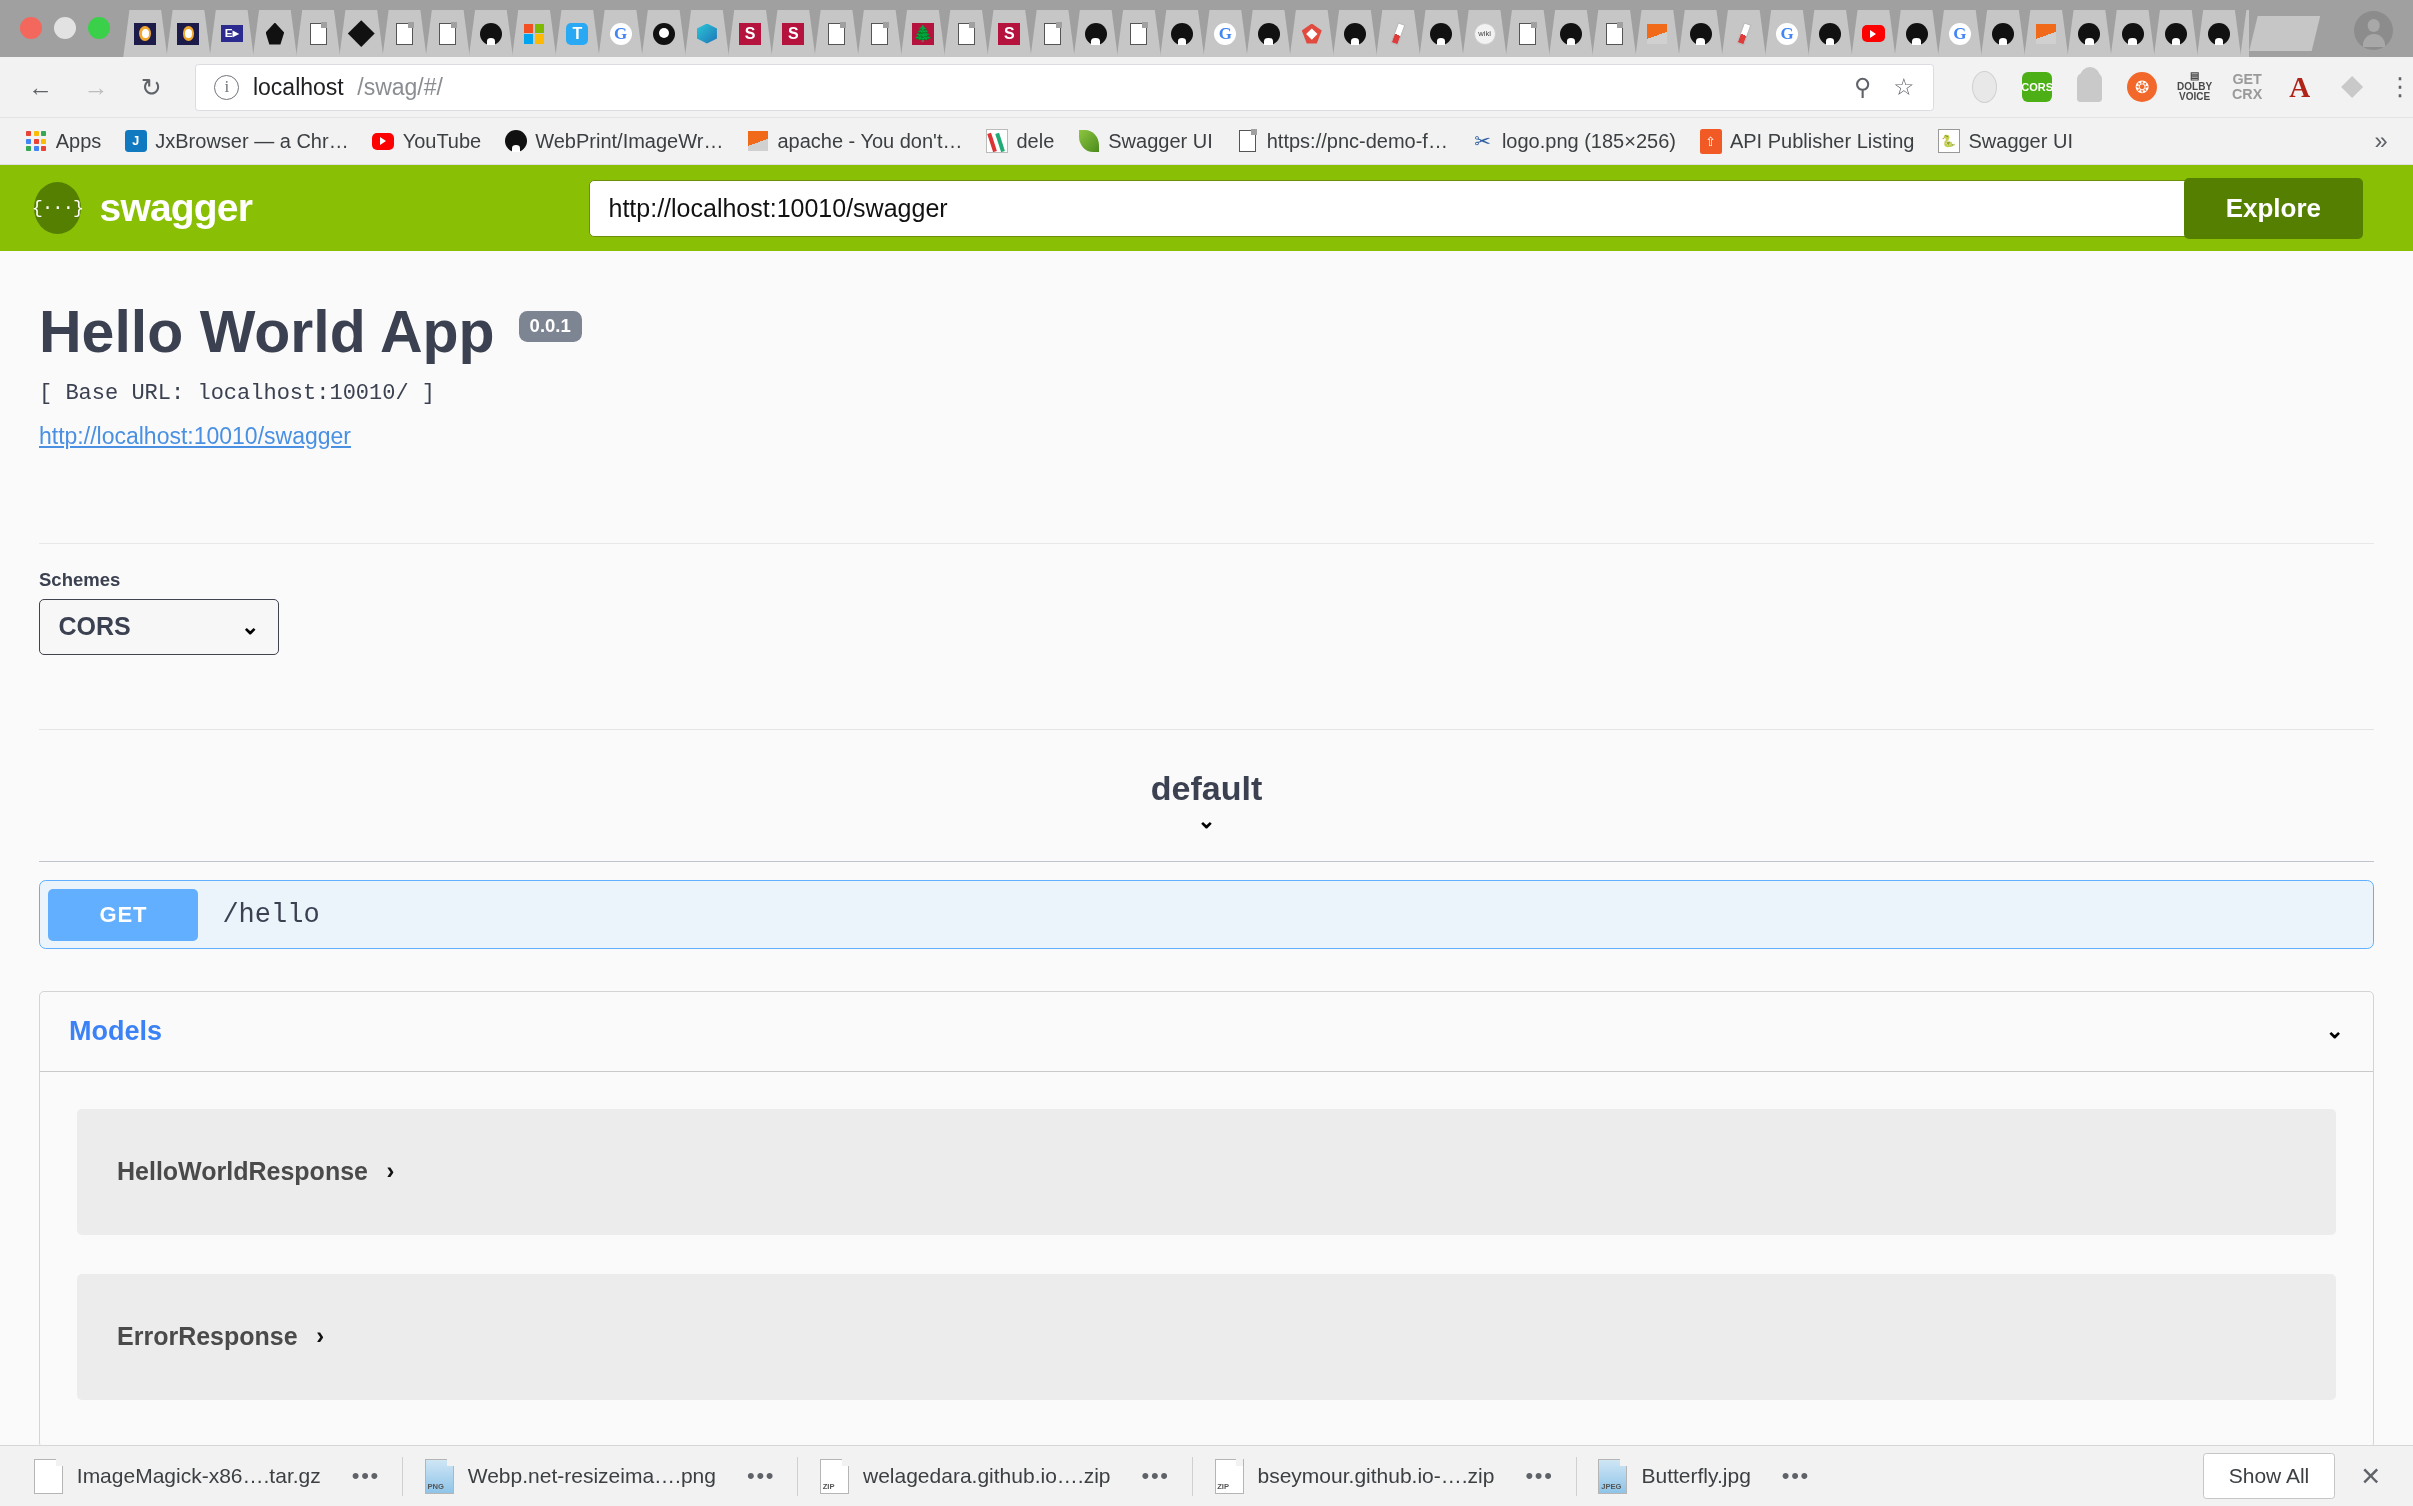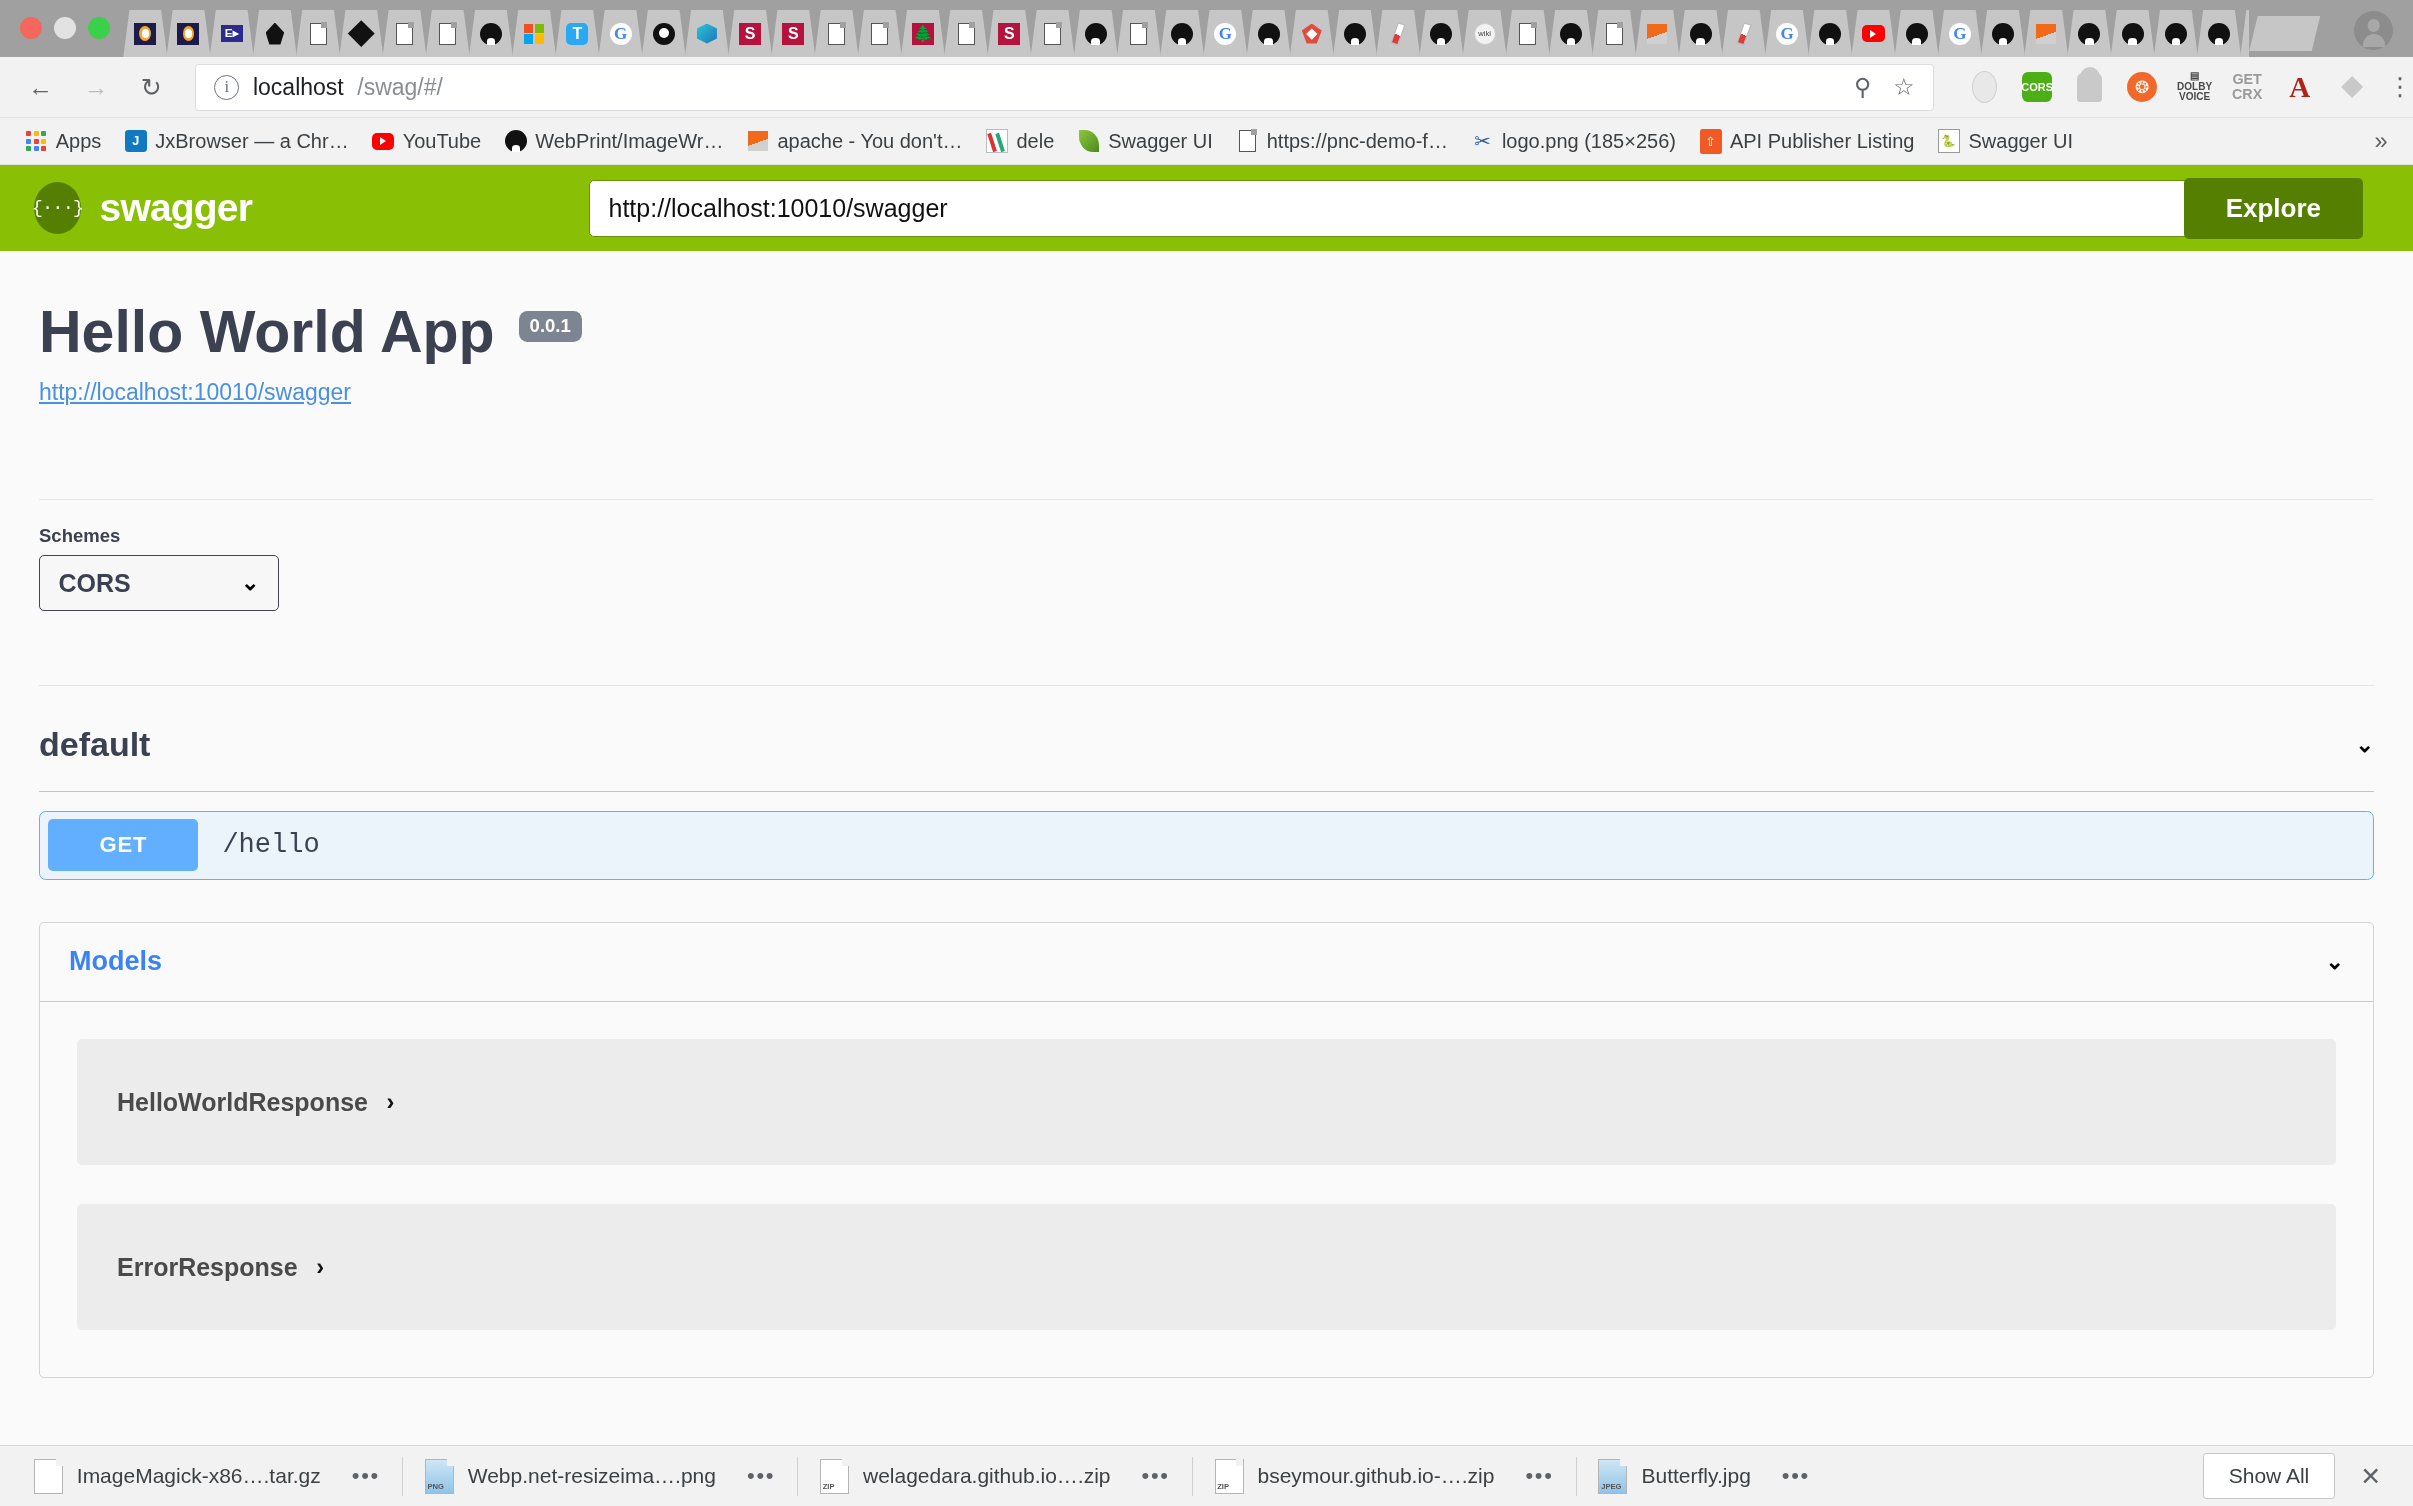--- a/index.html
+++ b/index.html
@@ -164,21 +164,21 @@
   .scheme-select {
     width: 240px; height: 56px; border: 1.7px solid #41444e; border-radius: 5px; background:#f7f7f7;
     display:flex; align-items:center; justify-content:space-between; padding: 0 18.5px;
     font-size: 25px; font-weight: bold; color:#3b4151;
   }
   .chev { font-size: 22px; color: #000; font-weight: bold; }
 
   .sep-line { margin-top: 74px; border-top: 0.8px solid #e4e4e4; }
 
   .tag-block { padding: 39px 39px 0 39px; }
-  .tag-header { display:flex; align-items:center; justify-content:space-between; padding-bottom: 27px; }
+  .tag-header { display:flex; align-items:center; padding-bottom: 27px; flex-direction: column; }
   .tag-name { font-size: 34px; font-weight: bold; color:#3b4151; }
   .tag-underline { border-top: 1.7px solid #bfc4cd; }
 
   .op-block { padding: 18.5px 39px 0 39px; }
   .operation {
     display:flex; align-items:center; gap: 0; background:#ebf3fb; border: 1.7px solid #61affe;
     border-radius: 6.7px; height: 69px; padding: 0 8.4px;
   }
   .op-method {
     background:#61affe; color:#fff; font-weight: bold; font-size: 22px;
@@ -626,20 +626,21 @@
         <input class="swagger-input" type="text" value="http://localhost:10010/swagger" style="">
         <button class="swagger-explore">Explore</button>
       </div>
     </div>
 
     <div class="info-block">
       <h1 class="api-title">
         <span>Hello World App</span>
         <span class="version-badge">0.0.1</span>
       </h1>
+      <div class="base-url">[ Base URL: localhost:10010/ ]</div>
       <a class="api-link" href="#">http://localhost:10010/swagger</a>
       <div class="divider-row"></div>
     </div>
 
     <div class="schemes">
       <div class="schemes-label">Schemes</div>
       <div class="scheme-select">
         <span>CORS</span>
         <span class="chev">⌄</span>
       </div>

